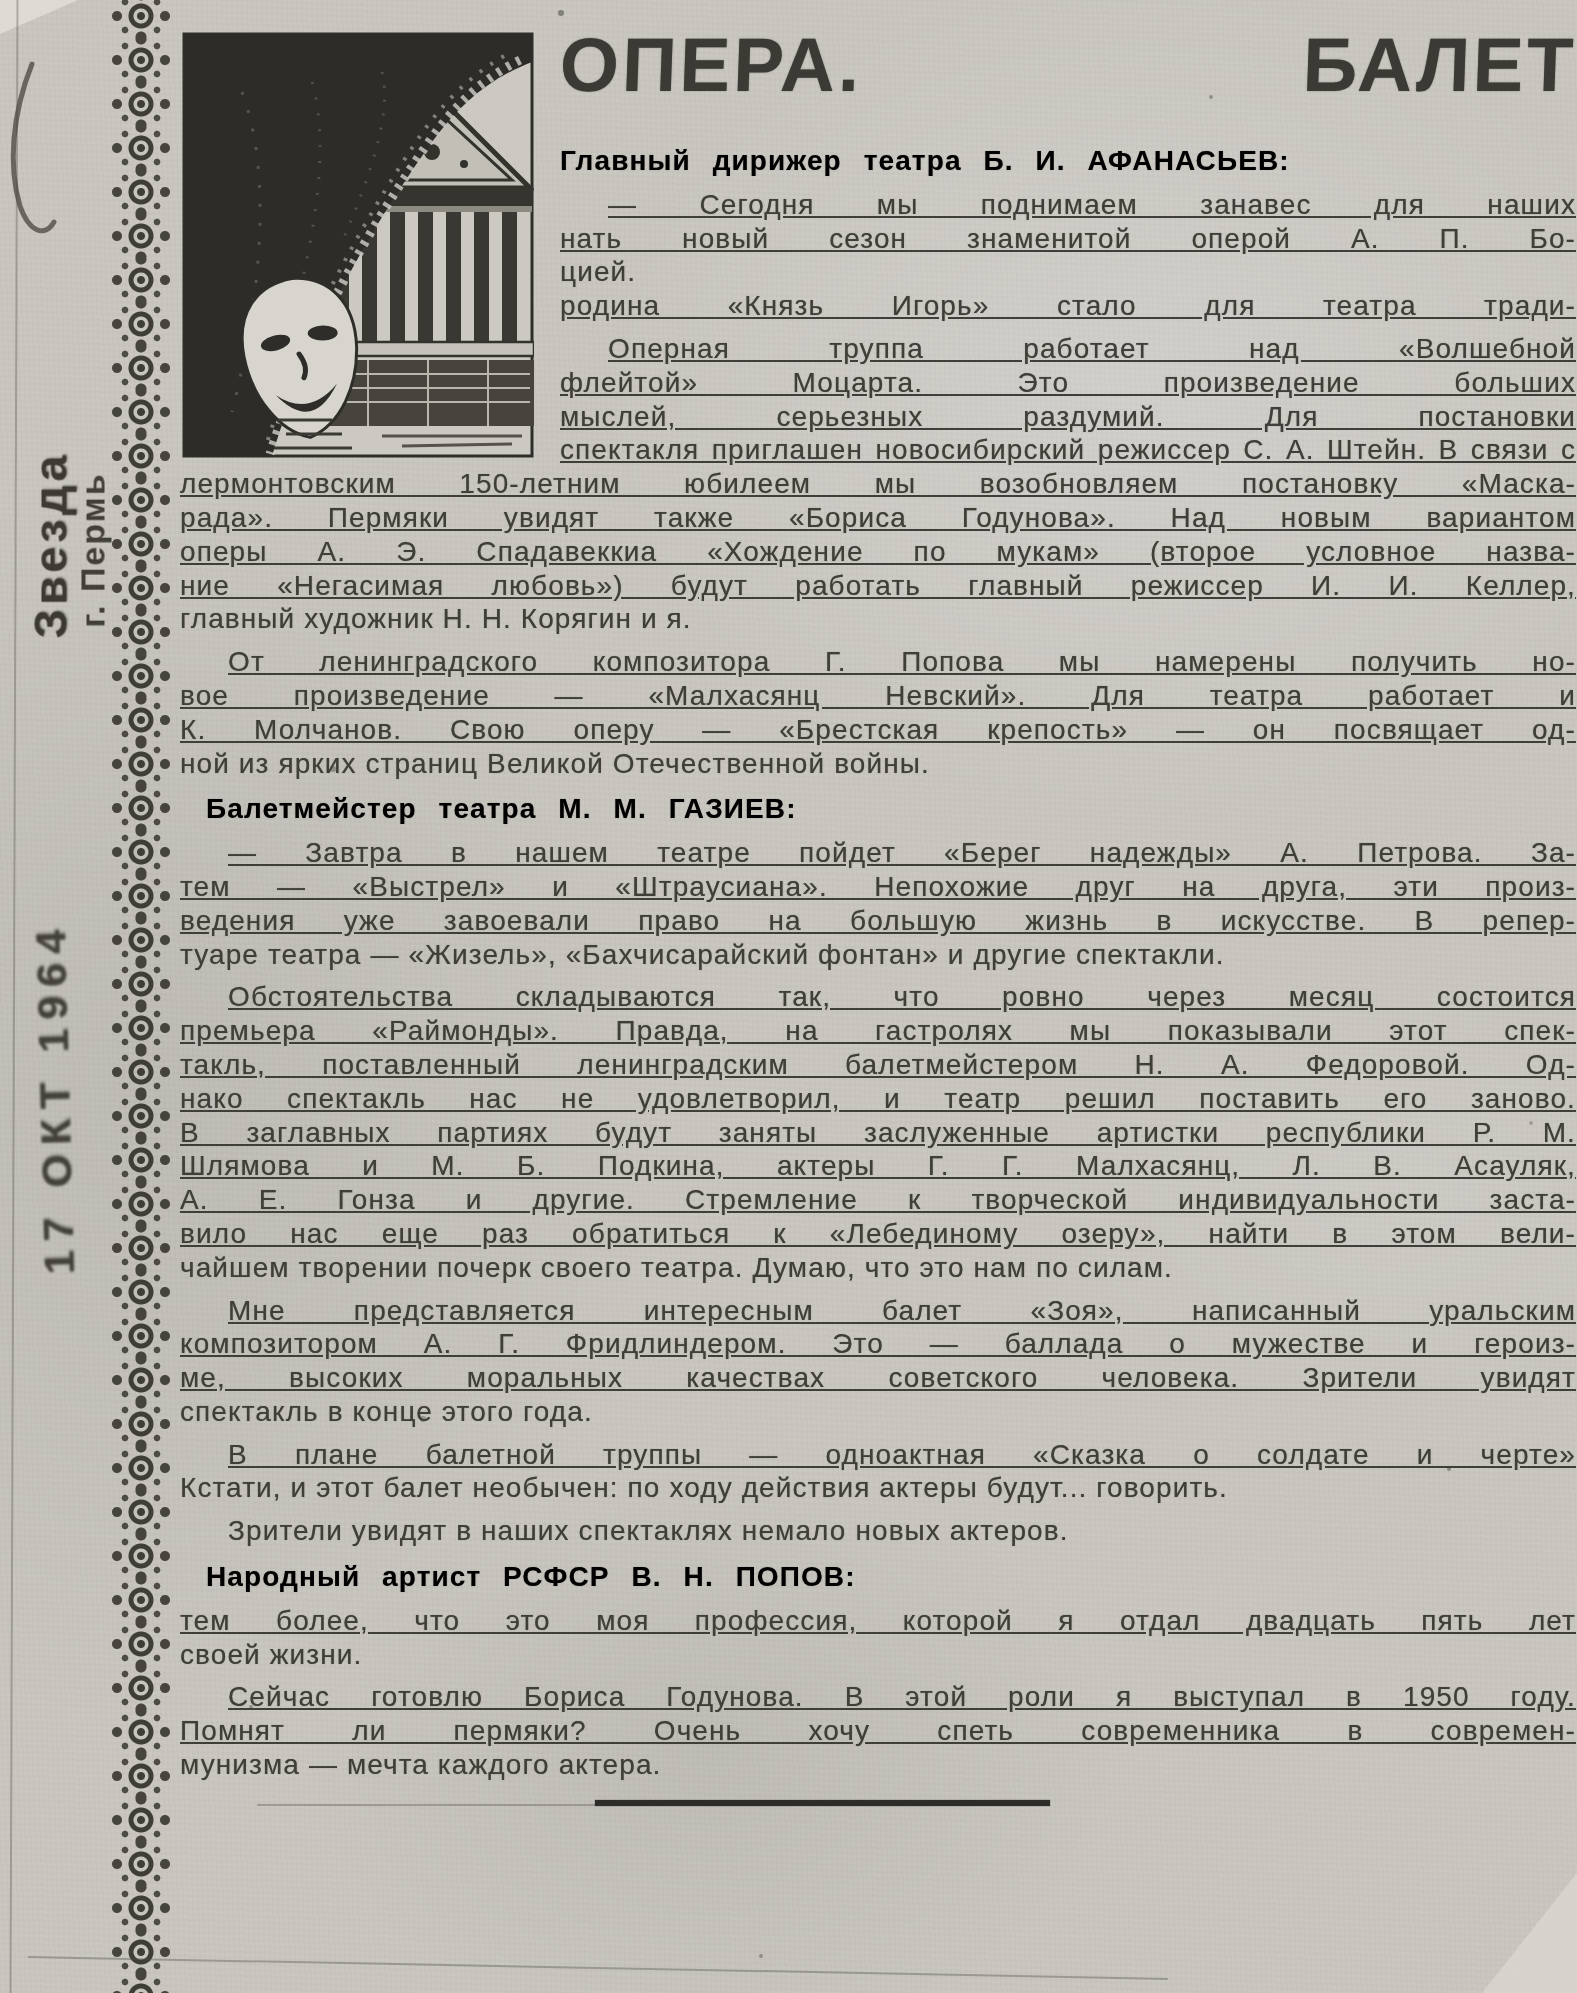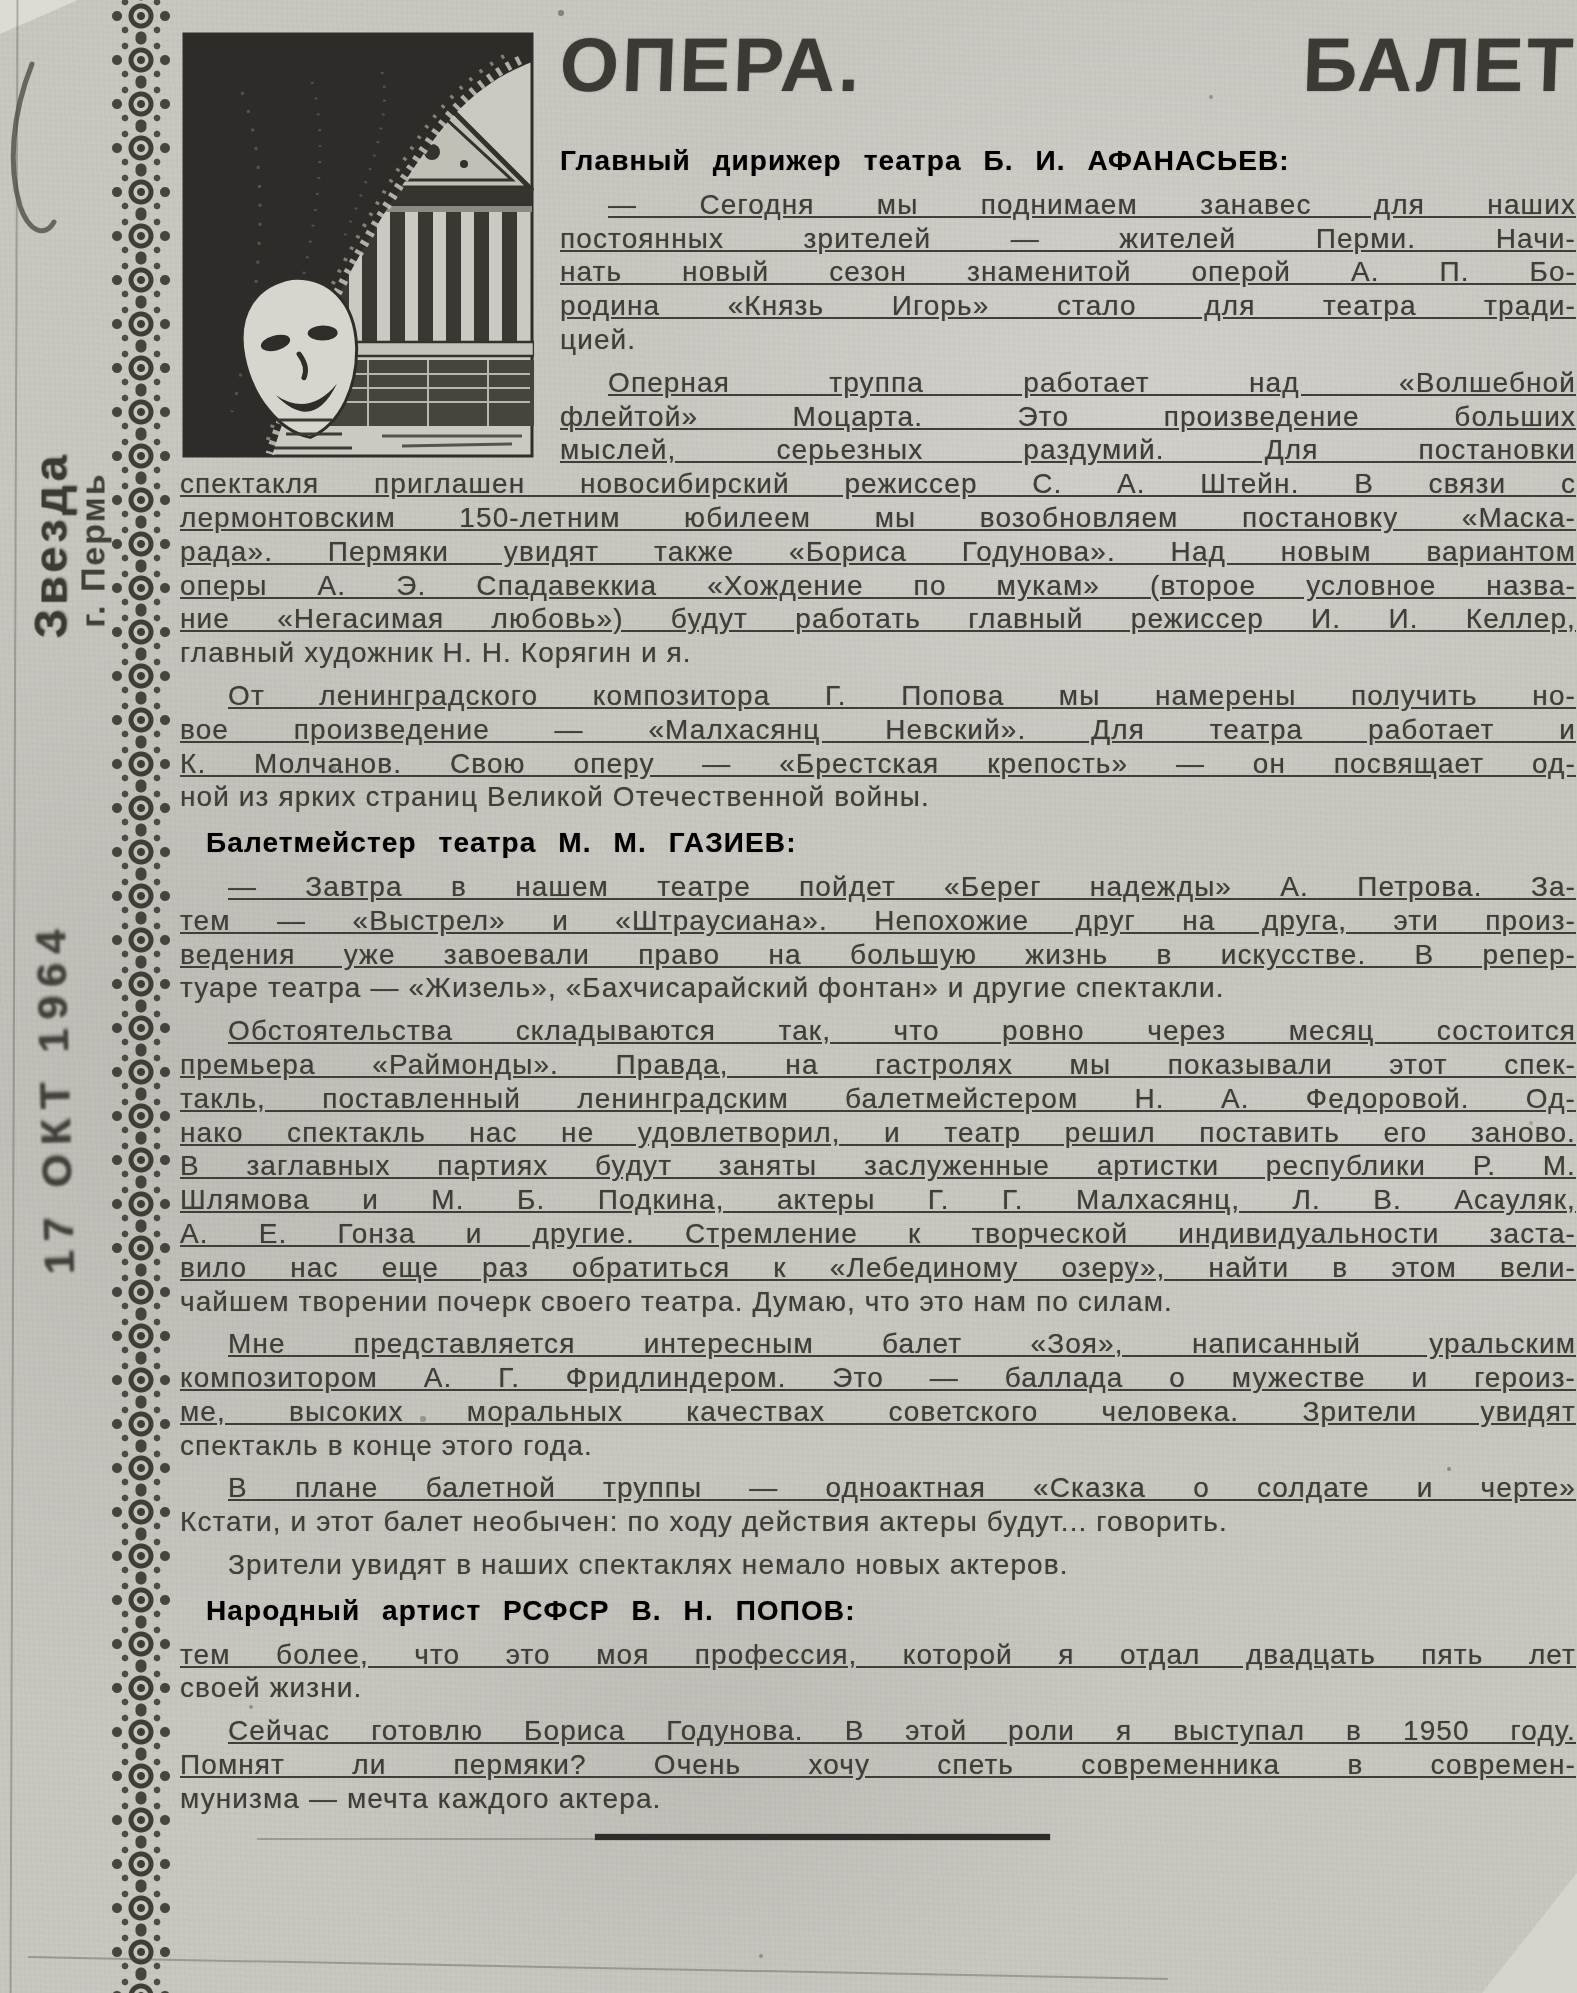--- a/index.html
+++ b/index.html
@@ -186,24 +186,23 @@
         </g>
       </svg>
     </div>
 
     <h1 class="headline">ОПЕРА. БАЛЕТ</h1>
 
     <div id="article-body">
         <div class="subhead">Главный дирижер театра Б. И. АФАНАСЬЕВ:</div>
         <div class="para">
           <div class="line j ind">— Сегодня мы поднимаем занавес для наших</div>
-          <div class="line j">постоянных зрителей — жителей Перми. Начи-</div>
           <div class="line j">нать новый сезон знаменитой оперой А. П. Бо-</div>
+          <div class="line">цией.</div>
           <div class="line j">родина «Князь Игорь» стало для театра тради-</div>
-          <div class="line">цией.</div>
         </div>
         <div class="para">
           <div class="line j ind">Оперная труппа работает над «Волшебной</div>
           <div class="line j">флейтой» Моцарта. Это произведение больших</div>
           <div class="line j">мыслей, серьезных раздумий. Для постановки</div>
           <div class="line j">спектакля приглашен новосибирский режиссер С. А. Штейн. В связи с</div>
           <div class="line j">лермонтовским 150-летним юбилеем мы возобновляем постановку «Маска-</div>
           <div class="line j">рада». Пермяки увидят также «Бориса Годунова». Над новым вариантом</div>
           <div class="line j">оперы А. Э. Спадавеккиа «Хождение по мукам» (второе условное назва-</div>
           <div class="line j">ние «Негасимая любовь») будут работать главный режиссер И. И. Келлер,</div>

